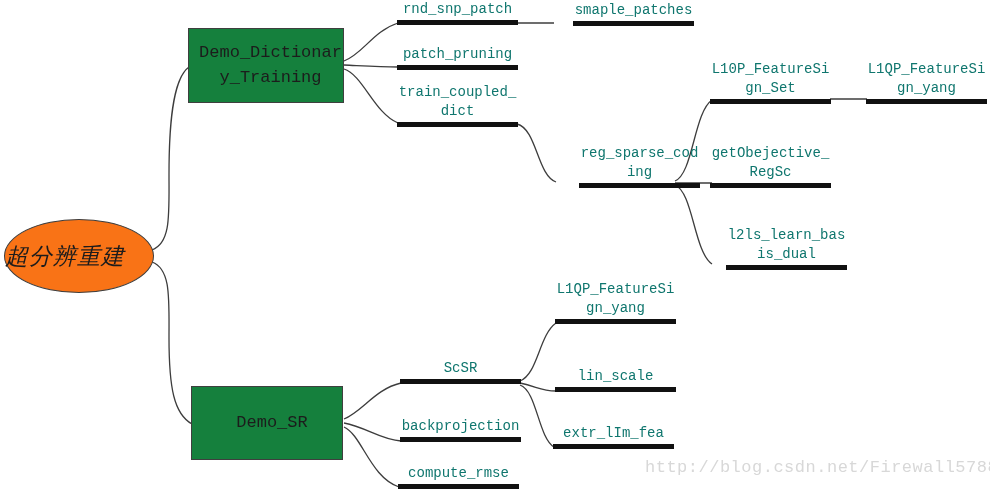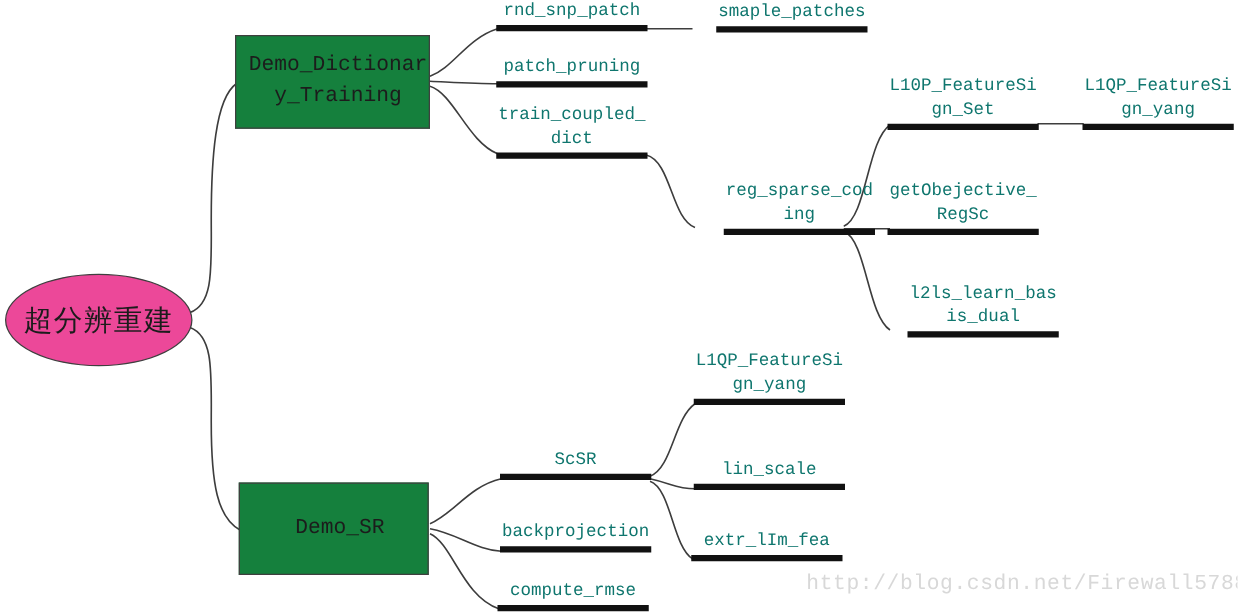--- a/index.html
+++ b/index.html
@@ -19,27 +19,27 @@
   }
   #wires path, #wires line {
     fill: none;
     stroke: #3d3d3d;
     stroke-width: 1.3;
   }
   .root-ellipse {
     position: absolute;
     left: 4px; top: 219px;
     width: 150px; height: 74px;
-    background: #ec4899;
+    background: #f97316;
     border: 1.4px solid #3f3f3f;
     border-radius: 50%;
     display: flex;
     align-items: center;
-    justify-content: center;
     box-sizing: border-box;
+    font-style: italic;
   }
   .root-label {
     font-family: "Liberation Serif", "DejaVu Serif", serif;
     font-size: 23px;
     color: #1c1c1c;
     letter-spacing: 1px;
     white-space: nowrap;
   }
   .branch-box {
     position: absolute;

